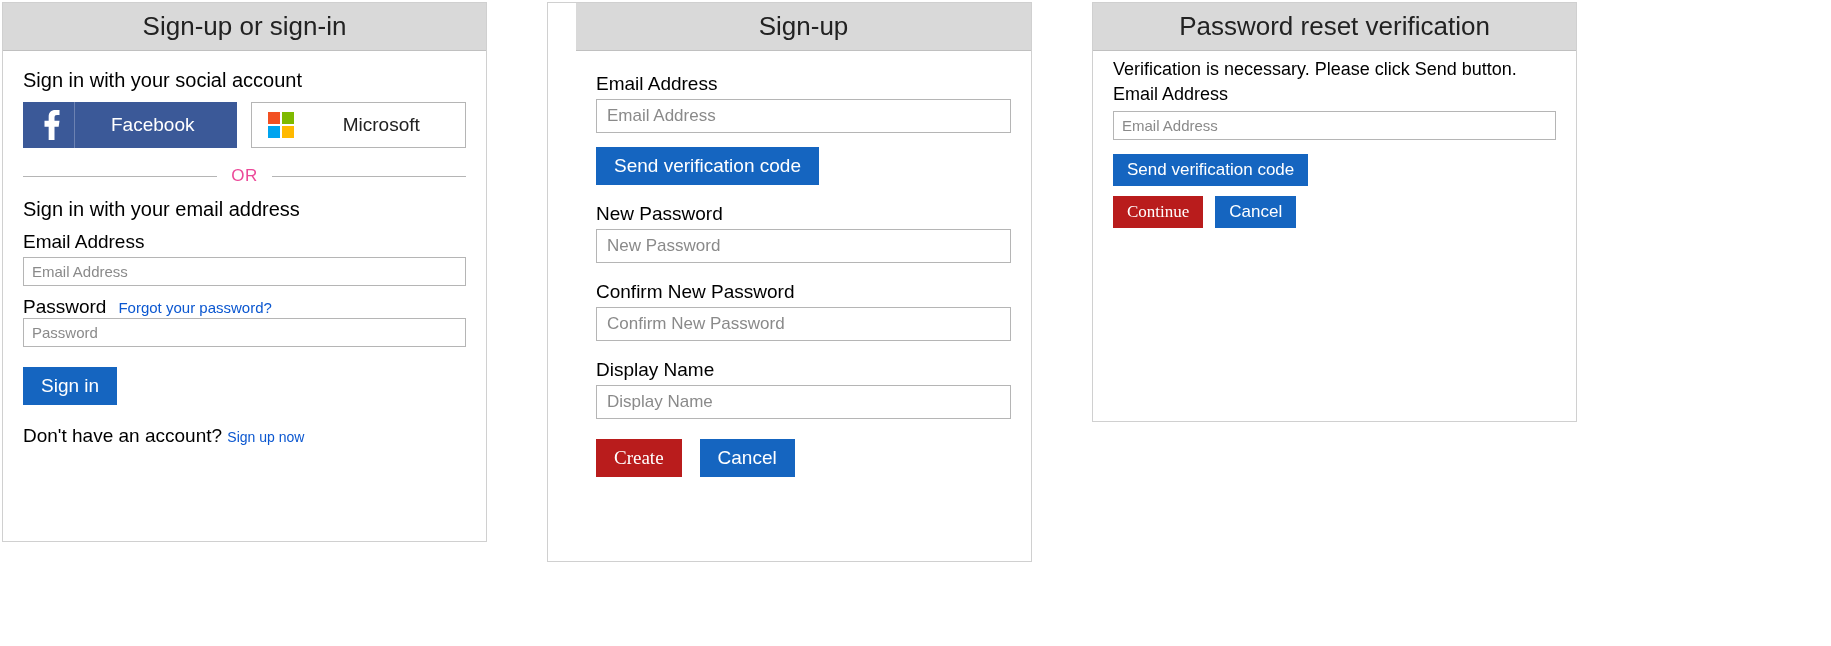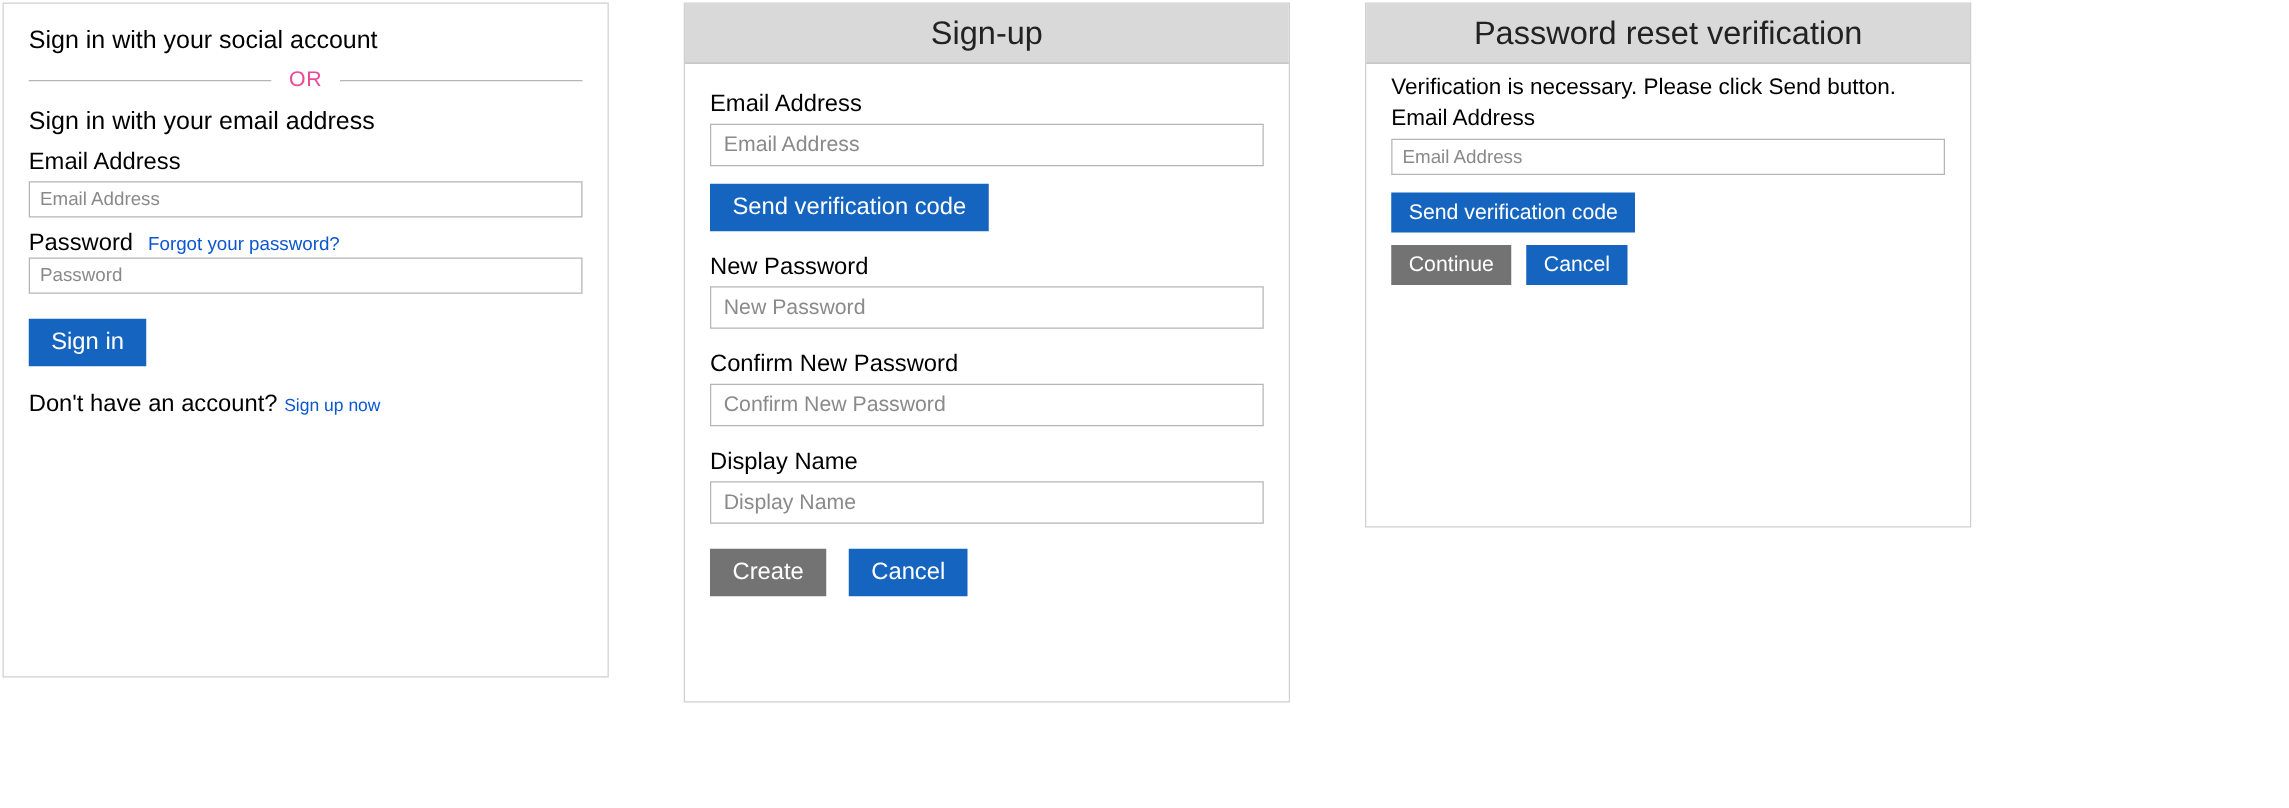--- a/index.html
+++ b/index.html
@@ -13,21 +13,21 @@
     gap: 60px;
     padding: 2px;
   }
   .panel {
     border: 1px solid #d0d0d0;
     background: #fff;
     display: flex;
     flex-direction: column;
   }
   .panel.p1 { width: 485px; height: 540px; }
-  .panel.p2 { width: 485px; height: 560px; }
+  .panel.p2 { width: 485px; height: 560px; padding-left: 28px; }
   .panel.p3 { width: 485px; height: 420px; }
   .panel-header {
     background: #d9d9d9;
     border-bottom: 1px solid #c0c0c0;
     text-align: center;
     font-size: 26px;
     padding: 8px 0;
     color: #222;
   }
   .panel-body { padding: 18px 20px; }
@@ -53,27 +53,27 @@
     color: #fff;
     border: none;
     padding: 8px 18px;
     font-size: 19px;
     cursor: pointer;
     font-family: inherit;
     text-align: right;
   }
   .btn-primary.small { font-size: 17px; padding: 6px 14px; }
   .btn-secondary {
-    background: #737373;
+    background: #b91c1c;
     color: #fff;
     border: none;
     padding: 8px 18px;
     font-size: 19px;
     cursor: pointer;
-    font-family: Liberation Sans, sans-serif;
+    font-family: Liberation Serif, serif;
   }
   .btn-secondary.small { font-size: 17px; padding: 6px 14px; }
   .btn-row { display: flex; gap: 18px; margin-top: 20px; }
   .btn-row.tight { margin-top: 10px; gap: 12px; }
   .social-row { display: flex; gap: 14px; margin-bottom: 18px; }
   .social-btn {
     display: flex;
     align-items: center;
     height: 46px;
     cursor: pointer;
@@ -114,22 +114,44 @@
   .link { color: #0b57d0; font-size: 15px; cursor: pointer; }
   .link.big { font-size: 14px; font-weight: 400; }
   .signin-footer { font-size: 19px; margin-top: 20px; }
   .verify-msg { font-size: 18px; margin-bottom: 4px; }
   .verify-label { font-size: 18px; margin-bottom: 6px; }
 </style>
 </head>
 <body>
 
 <div class="panel p1">
+  <div class="panel-header">Sign-up or sign-in</div>
   <div class="panel-body">
     <div class="sub-heading">Sign in with your social account</div>
+    <div class="social-row">
+      <button class="social-btn fb-btn">
+        <span class="fb-icon-wrap">
+          <svg width="22" height="30" viewBox="0 0 24 36">
+              <path fill="#fff" d="M15 36V20h5l1-7h-6V9c0-2 1-3 3-3h3V0h-5c-5 0-8 3-8 8v5H3v7h5v16h7z"></path>
+            </svg>
+        </span>
+        <span class="fb-text">Facebook</span>
+      </button>
+      <button class="social-btn ms-btn">
+        <span class="ms-icon-wrap">
+          <span class="ms-logo">
+              <span class="ms-r"></span>
+              <span class="ms-g"></span>
+              <span class="ms-b"></span>
+              <span class="ms-y"></span>
+            </span>
+        </span>
+        <span class="ms-text">Microsoft</span>
+      </button>
+    </div>
     <div class="divider">
       <span class="divider-text">OR</span>
     </div>
     <div class="sub-heading">Sign in with your email address</div>
     <div class="label">Email Address</div>
     <input class="input small" type="text" placeholder="Email Address" style="">
     <div class="pw-row">
       <span class="label" style="margin:0">Password</span>
       <span class="link">Forgot your password?</span>
     </div>

